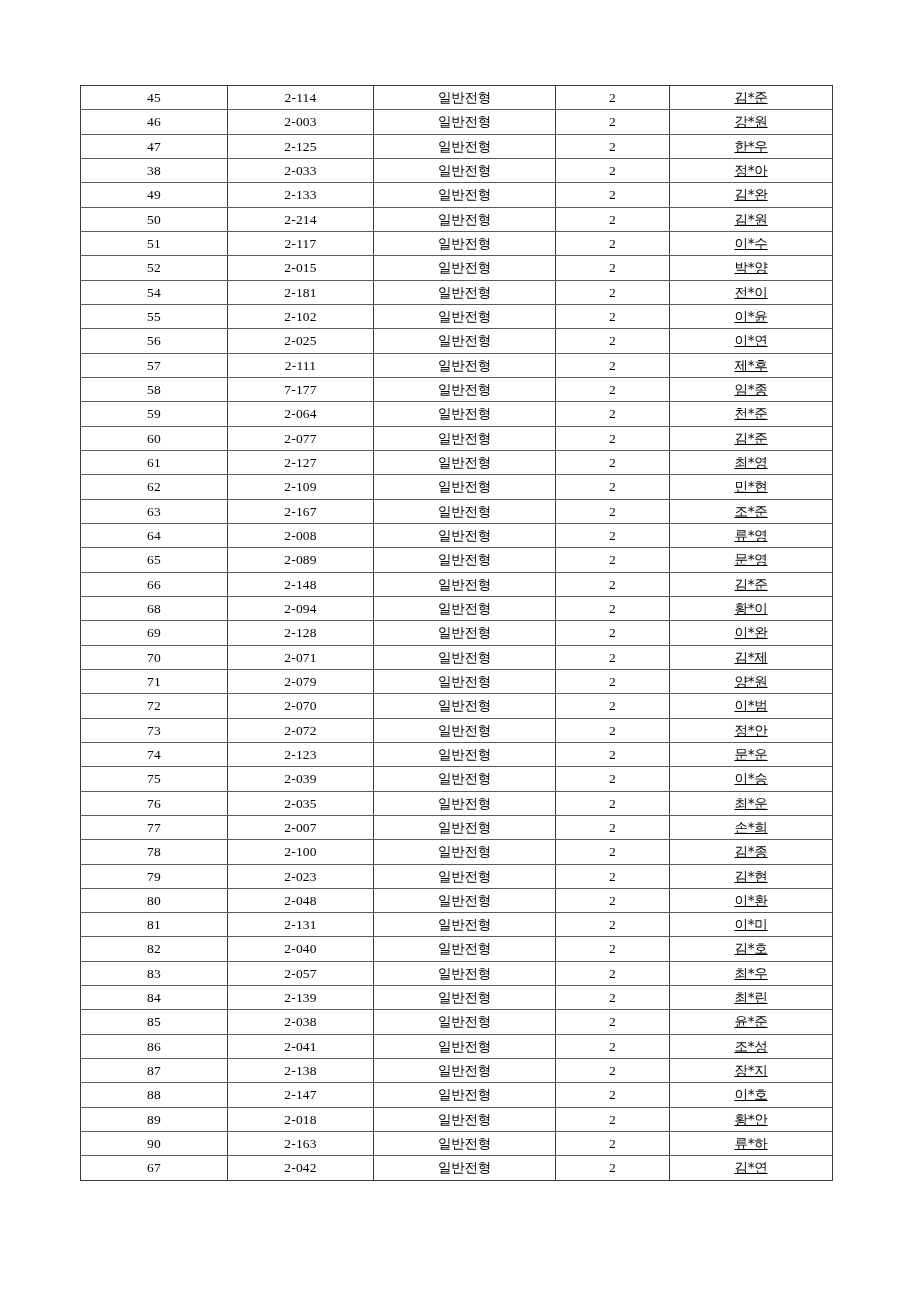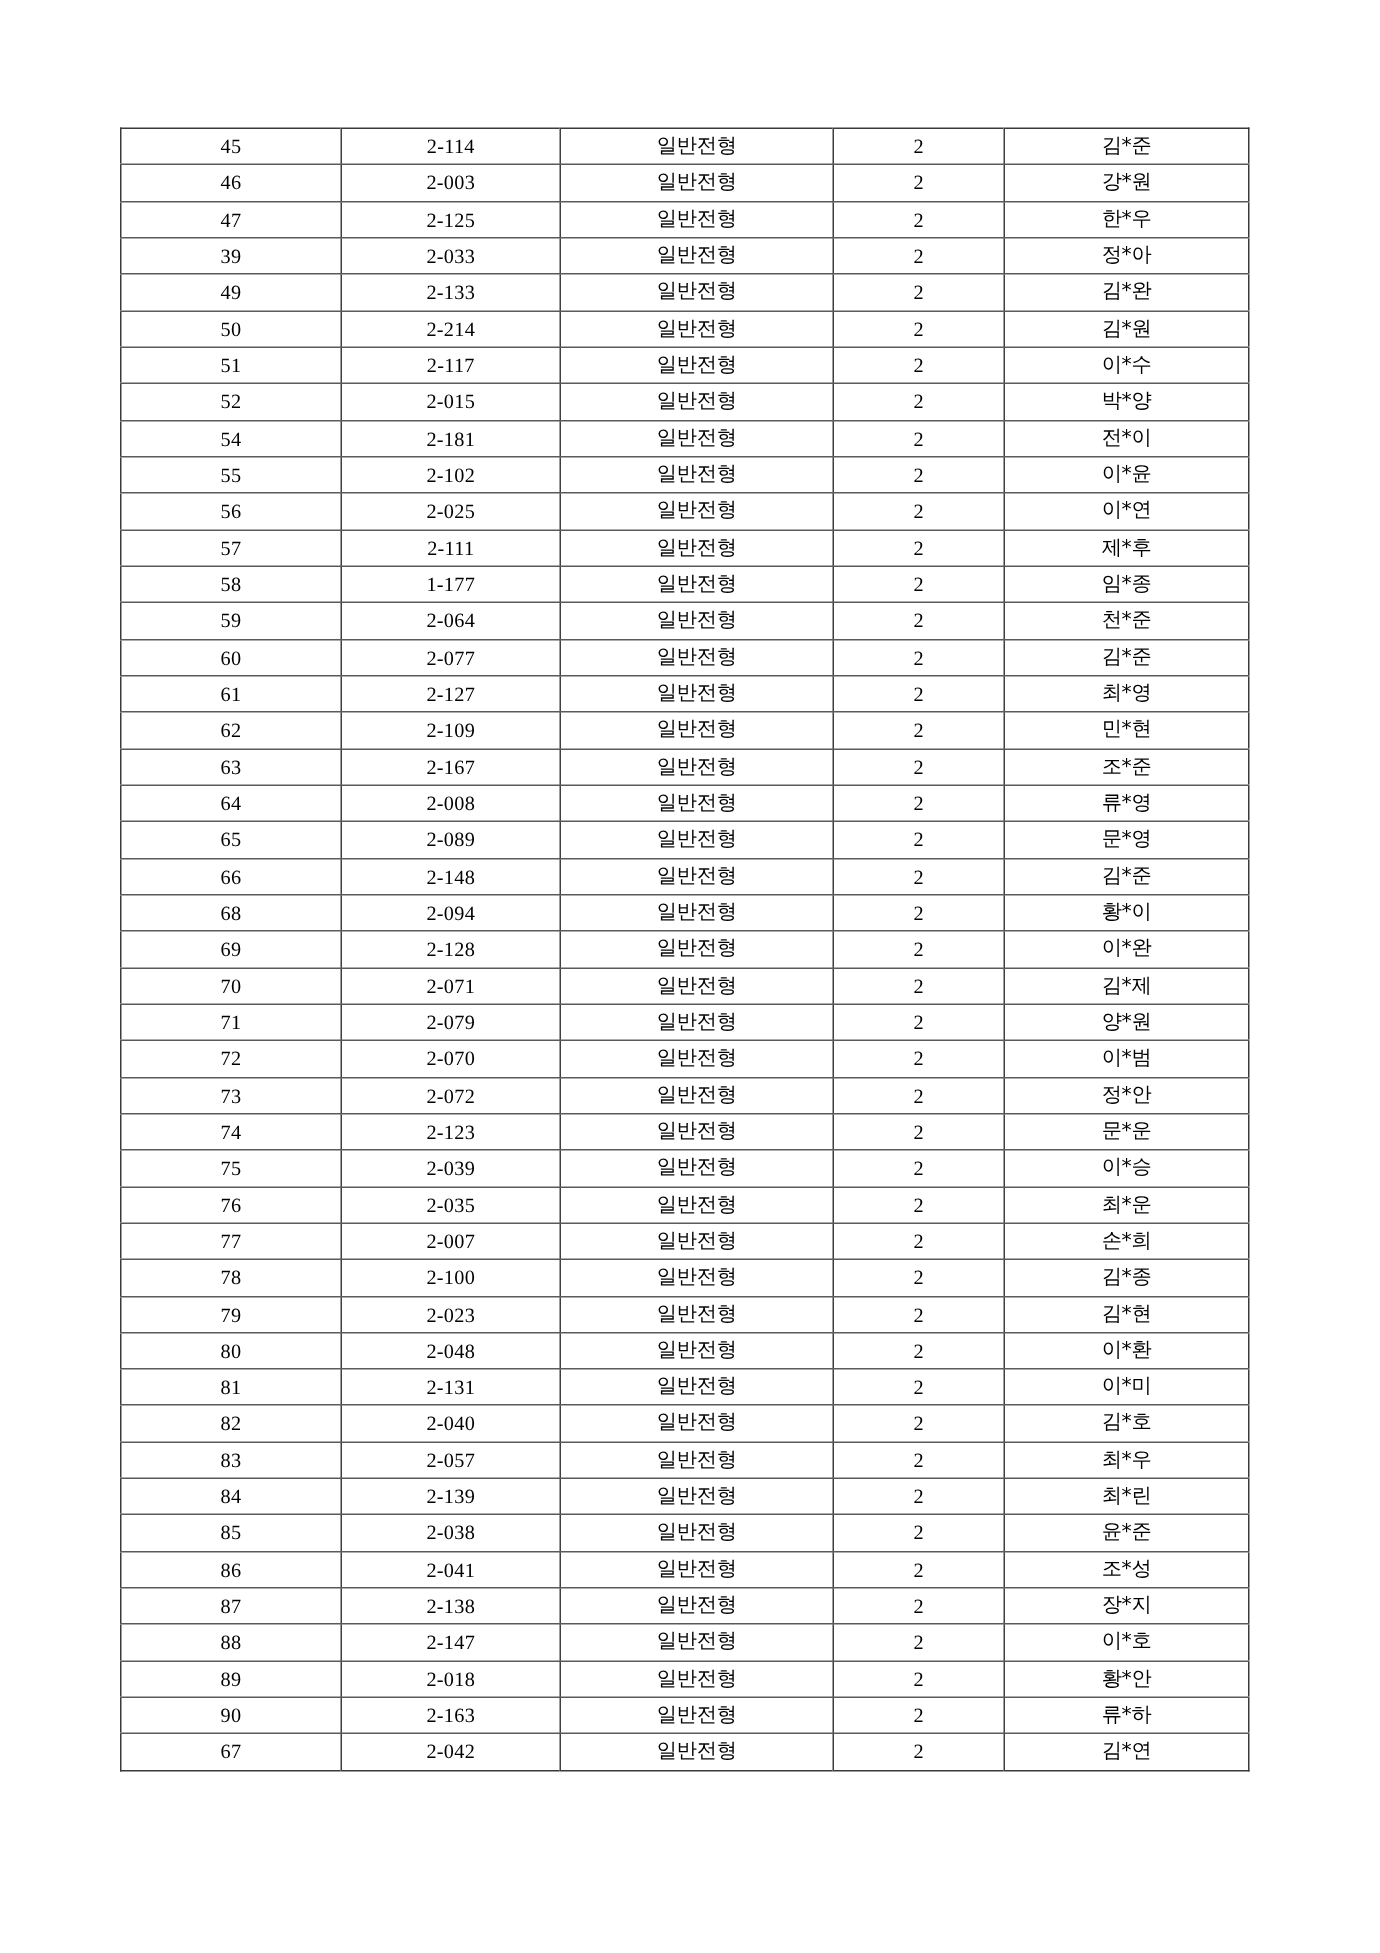--- a/index.html
+++ b/index.html
@@ -61,21 +61,21 @@
     border-left: 1.1px solid #3f3f3f;
     border-right: 1.1px solid #3f3f3f;
     font-size: 13.5px;
     white-space: nowrap;
     overflow: hidden;
   }
 
   table.listing tr:first-child td { border-top: none; }
   table.listing tr:last-child td  { border-bottom: none; }
   table.listing td:first-child { border-left: none; }
-  table.listing td:last-child  { border-right: none; }
+  table.listing td:last-child  { border-right: none; text-decoration: underline; }
 
   td.cell-no,
   td.cell-code,
   td.cell-grade {
     font-family: "Liberation Serif", "DejaVu Serif", serif;
     font-size: 13.5px;
     letter-spacing: 0.2px;
   }
 
   td.cell-type,
@@ -114,21 +114,21 @@
             <td class="cell-name">강*원</td>
           </tr>
           <tr>
             <td class="cell-no">47</td>
             <td class="cell-code">2-125</td>
             <td class="cell-type">일반전형</td>
             <td class="cell-grade">2</td>
             <td class="cell-name">한*우</td>
           </tr>
           <tr>
-            <td class="cell-no">39</td>
+            <td class="cell-no">38</td>
             <td class="cell-code">2-033</td>
             <td class="cell-type">일반전형</td>
             <td class="cell-grade">2</td>
             <td class="cell-name">정*아</td>
           </tr>
           <tr>
             <td class="cell-no">49</td>
             <td class="cell-code">2-133</td>
             <td class="cell-type">일반전형</td>
             <td class="cell-grade">2</td>
@@ -178,21 +178,21 @@
           </tr>
           <tr>
             <td class="cell-no">57</td>
             <td class="cell-code">2-111</td>
             <td class="cell-type">일반전형</td>
             <td class="cell-grade">2</td>
             <td class="cell-name">제*후</td>
           </tr>
           <tr>
             <td class="cell-no">58</td>
-            <td class="cell-code">1-177</td>
+            <td class="cell-code">7-177</td>
             <td class="cell-type">일반전형</td>
             <td class="cell-grade">2</td>
             <td class="cell-name">임*종</td>
           </tr>
           <tr>
             <td class="cell-no">59</td>
             <td class="cell-code">2-064</td>
             <td class="cell-type">일반전형</td>
             <td class="cell-grade">2</td>
             <td class="cell-name">천*준</td>

